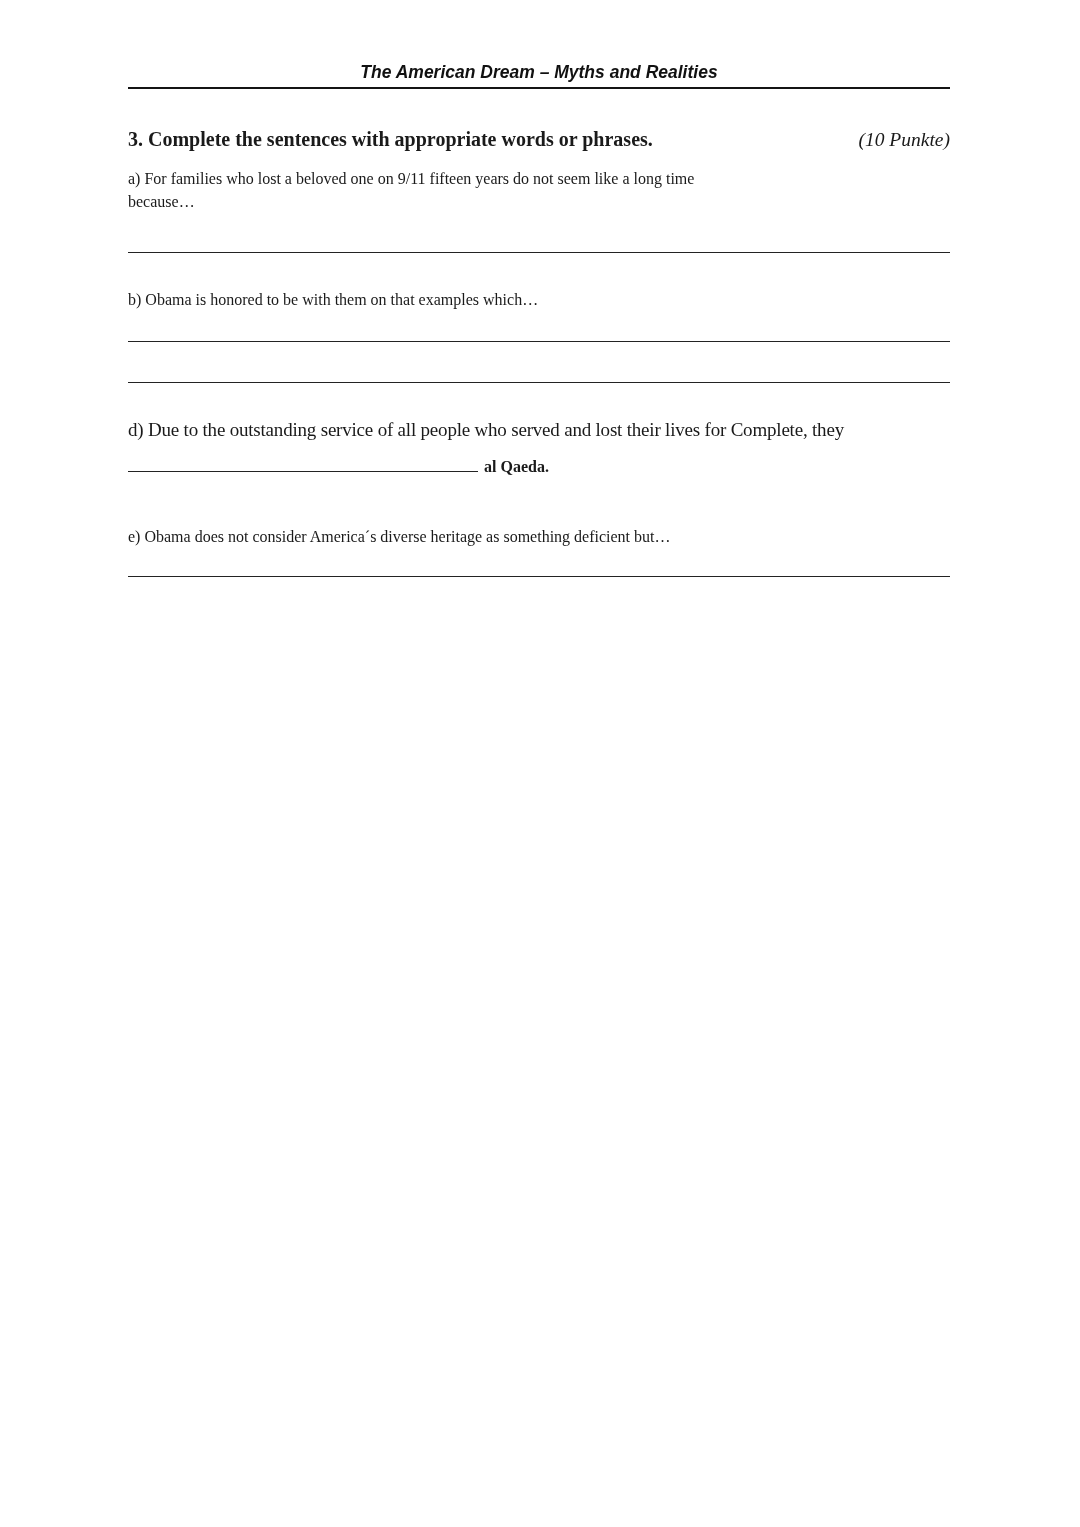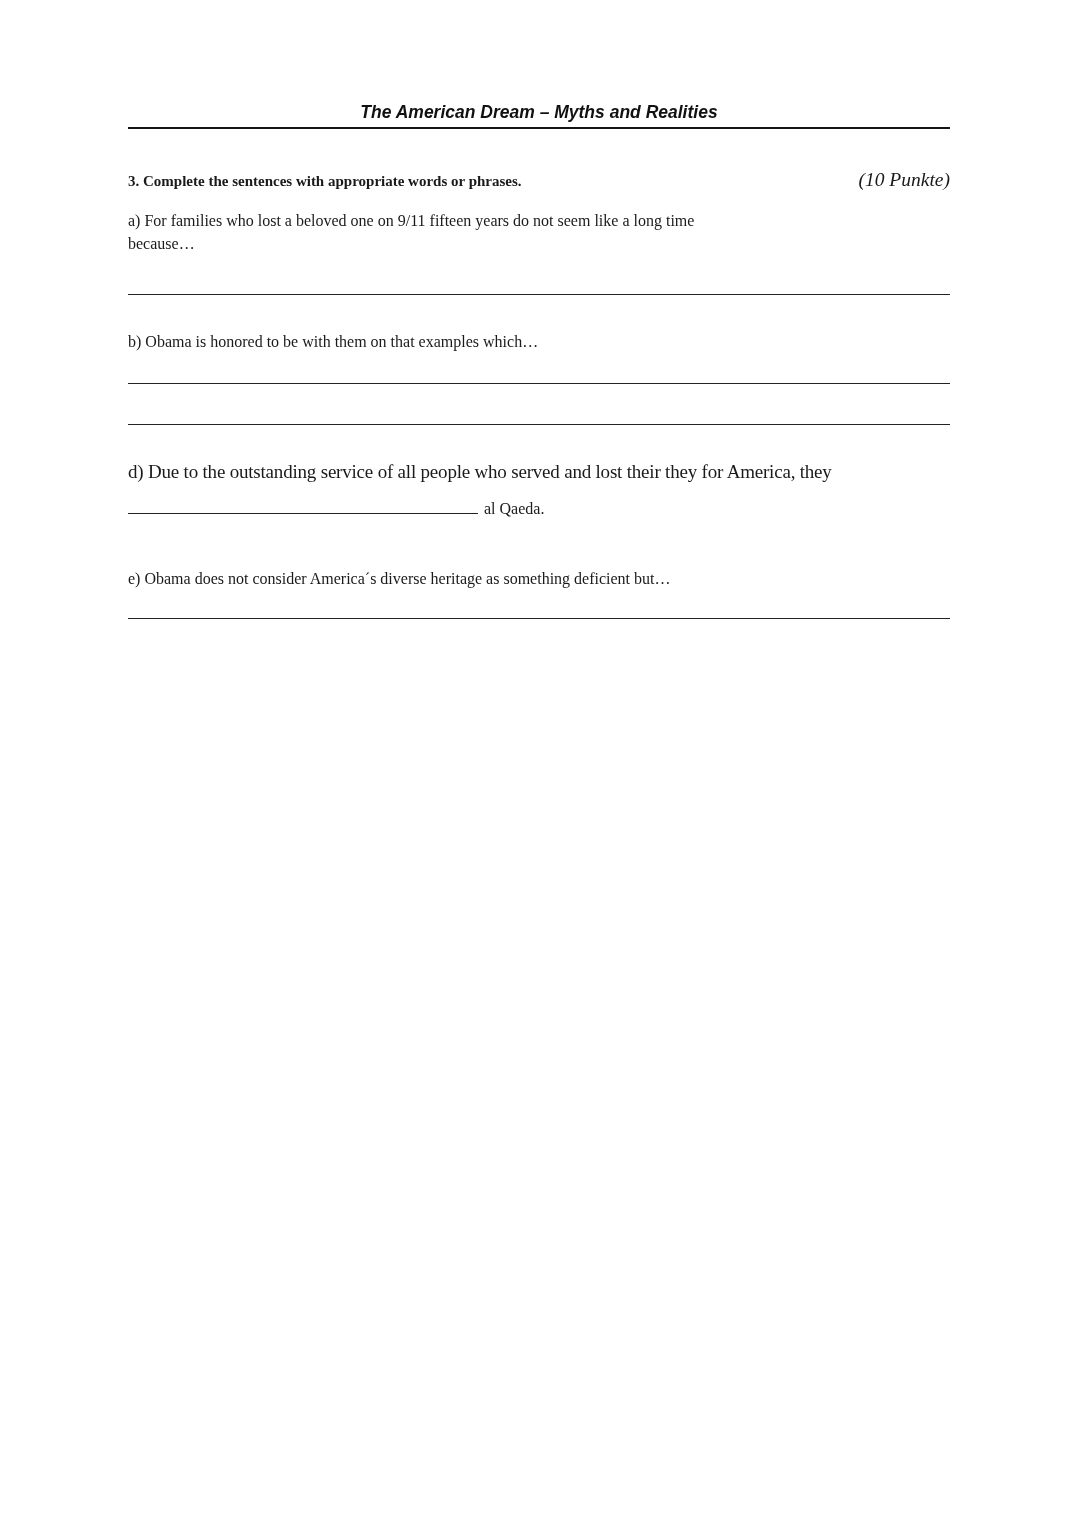--- a/index.html
+++ b/index.html
@@ -9,21 +9,20 @@
     width:1080px;
     height:1527px;
     background:#ffffff;
     font-family:"Liberation Serif", serif;
     color:#1a1a1a;
     overflow:hidden;
   }
   .content {
     width:822px;
     margin-left:128px;
-    margin-top:40px;
   }
   .header {
     padding-top:62px;
     padding-bottom:5px;
     border-bottom:2px solid #141414;
     text-align:center;
     font-family:"Liberation Sans", sans-serif;
     font-weight:bold;
     font-style:italic;
     font-size:17.5px;
@@ -31,41 +30,41 @@
     color:#111111;
   }
   .title-row {
     display:flex;
     justify-content:space-between;
     align-items:baseline;
     margin-top:39px;
   }
   .exercise-title {
     font-weight:bold;
-    font-size:15px;
+    font-size:20px;
     line-height:23px;
     text-align:right;
   }
   .points {
     font-style:italic;
     font-size:19.5px;
     line-height:23px;
     text-align:center;
   }
   .q {
     font-size:16px;
     line-height:23px;
     white-space:pre-line;
   }
   .q-a { margin-top:16px; }
   .q-b { margin-top:35px; }
   .q-c { margin-top:33px; }
   .q-d { margin-top:35px; white-space:nowrap; font-size:19px; letter-spacing:-0.2px; }
   .q-e { margin-top:47px; }
-  .d-row { margin-top:14px; white-space:normal; }
+  .d-row { margin-top:14px; white-space:normal;font-weight:bold; }
   .answer-line {
     height:0;
     border-bottom:1.7px solid #232323;
   }
   .blank-a { margin-top:39px; }
   .blank-b { margin-top:30px; }
   .blank-c { margin-top:40px; }
   .blank-e { margin-top:28px; }
   .inline-blank {
     display:inline-block;
@@ -90,21 +89,21 @@
 
     <p class="q q-a">a) For families who lost a beloved one on 9/11 fifteen years do not seem like a long time
 because…</p>
     <div class="answer-line blank-a"></div>
 
     <p class="q q-b">b) Obama is honored to be with them on that examples which…</p>
     <div class="answer-line blank-b"></div>
 
     <div class="answer-line blank-c"></div>
 
-    <p class="q q-d">d) Due to the outstanding service of all people who served and lost their they for America, they</p>
+    <p class="q q-d">d) Due to the outstanding service of all people who served and lost their lives for Complete, they</p>
     <p class="q d-row">
       <span class="inline-blank"></span><span>al Qaeda.</span>
     </p>
 
     <p class="q q-e">e) Obama does not consider America´s diverse heritage as something deficient but…</p>
     <div class="answer-line blank-e"></div>
 
   </div>
 </div>
 

